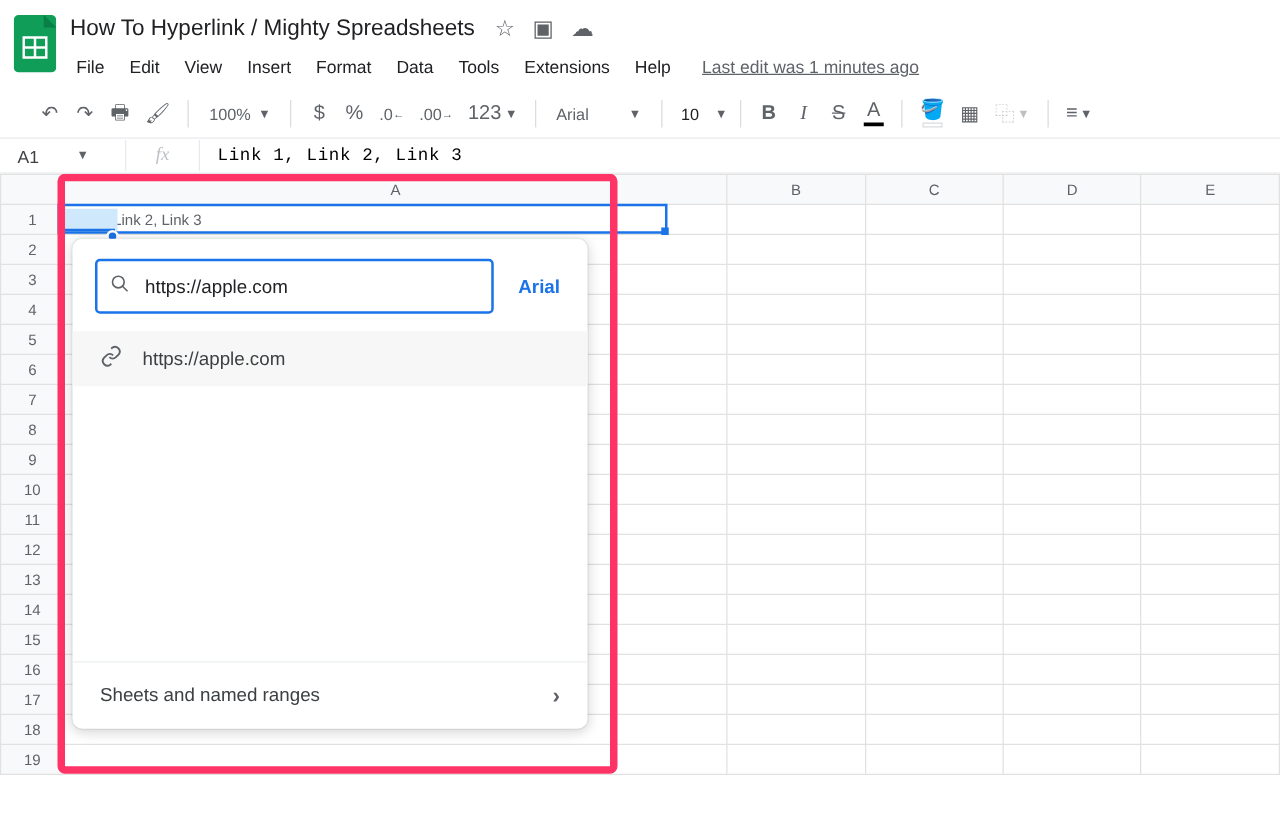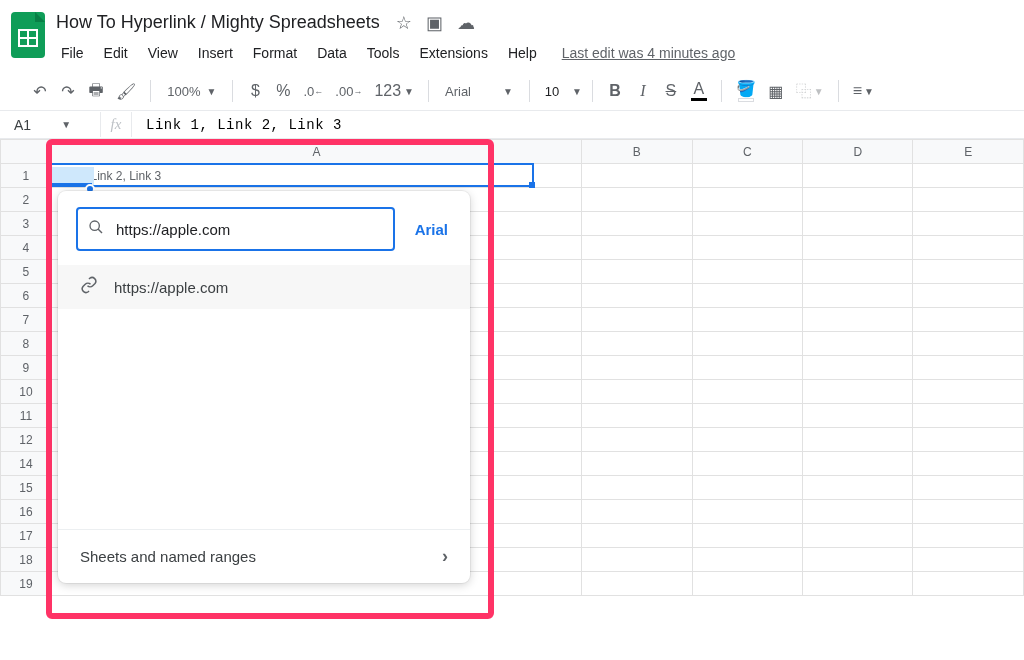--- a/index.html
+++ b/index.html
@@ -116,21 +116,21 @@
   }
   .name-box {
     width:100px;
     padding-left:14px;
     display:flex; align-items:center; gap:30px;
     color:#3c4043;
     font-size:14px;
   }
   .name-box .nb-caret { font-size:10px; color:#5f6368; }
   .fx {
-    width:32px; text-align:center;
+    width:60px; text-align:center;
     font-style:italic;
     font-family: Georgia, serif;
     color:#bdc1c6;
     border-left:1px solid #e8eaed;
     border-right:1px solid #e8eaed;
     font-size:15px;
     padding:4px 0;
   }
   .formula-content {
     font-family: "Courier New", monospace;
@@ -345,21 +345,21 @@
     <div class="menubar">
       <span class="menu-item">File</span>
       <span class="menu-item">Edit</span>
       <span class="menu-item">View</span>
       <span class="menu-item">Insert</span>
       <span class="menu-item">Format</span>
       <span class="menu-item">Data</span>
       <span class="menu-item">Tools</span>
       <span class="menu-item">Extensions</span>
       <span class="menu-item">Help</span>
-      <span class="last-edit">Last edit was 4 minutes ago</span>
+      <span class="last-edit">Last edit was 1 minutes ago</span>
     </div>
   </div>
 </div>
 
 <div class="toolbar">
   <span class="tb-btn">↶</span>
   <span class="tb-btn">↷</span>
   <span class="tb-btn">🖶</span>
   <span class="tb-btn">🖌</span>
   <span class="tb-sep"></span>
@@ -531,20 +531,28 @@
         </tr>
         <tr>
           <th>12</th>
           <td></td>
           <td></td>
           <td></td>
           <td></td>
           <td></td>
         </tr>
         <tr>
+          <th>13</th>
+          <td></td>
+          <td></td>
+          <td></td>
+          <td></td>
+          <td></td>
+        </tr>
+        <tr>
           <th>14</th>
           <td></td>
           <td></td>
           <td></td>
           <td></td>
           <td></td>
         </tr>
         <tr>
           <th>15</th>
           <td></td>

